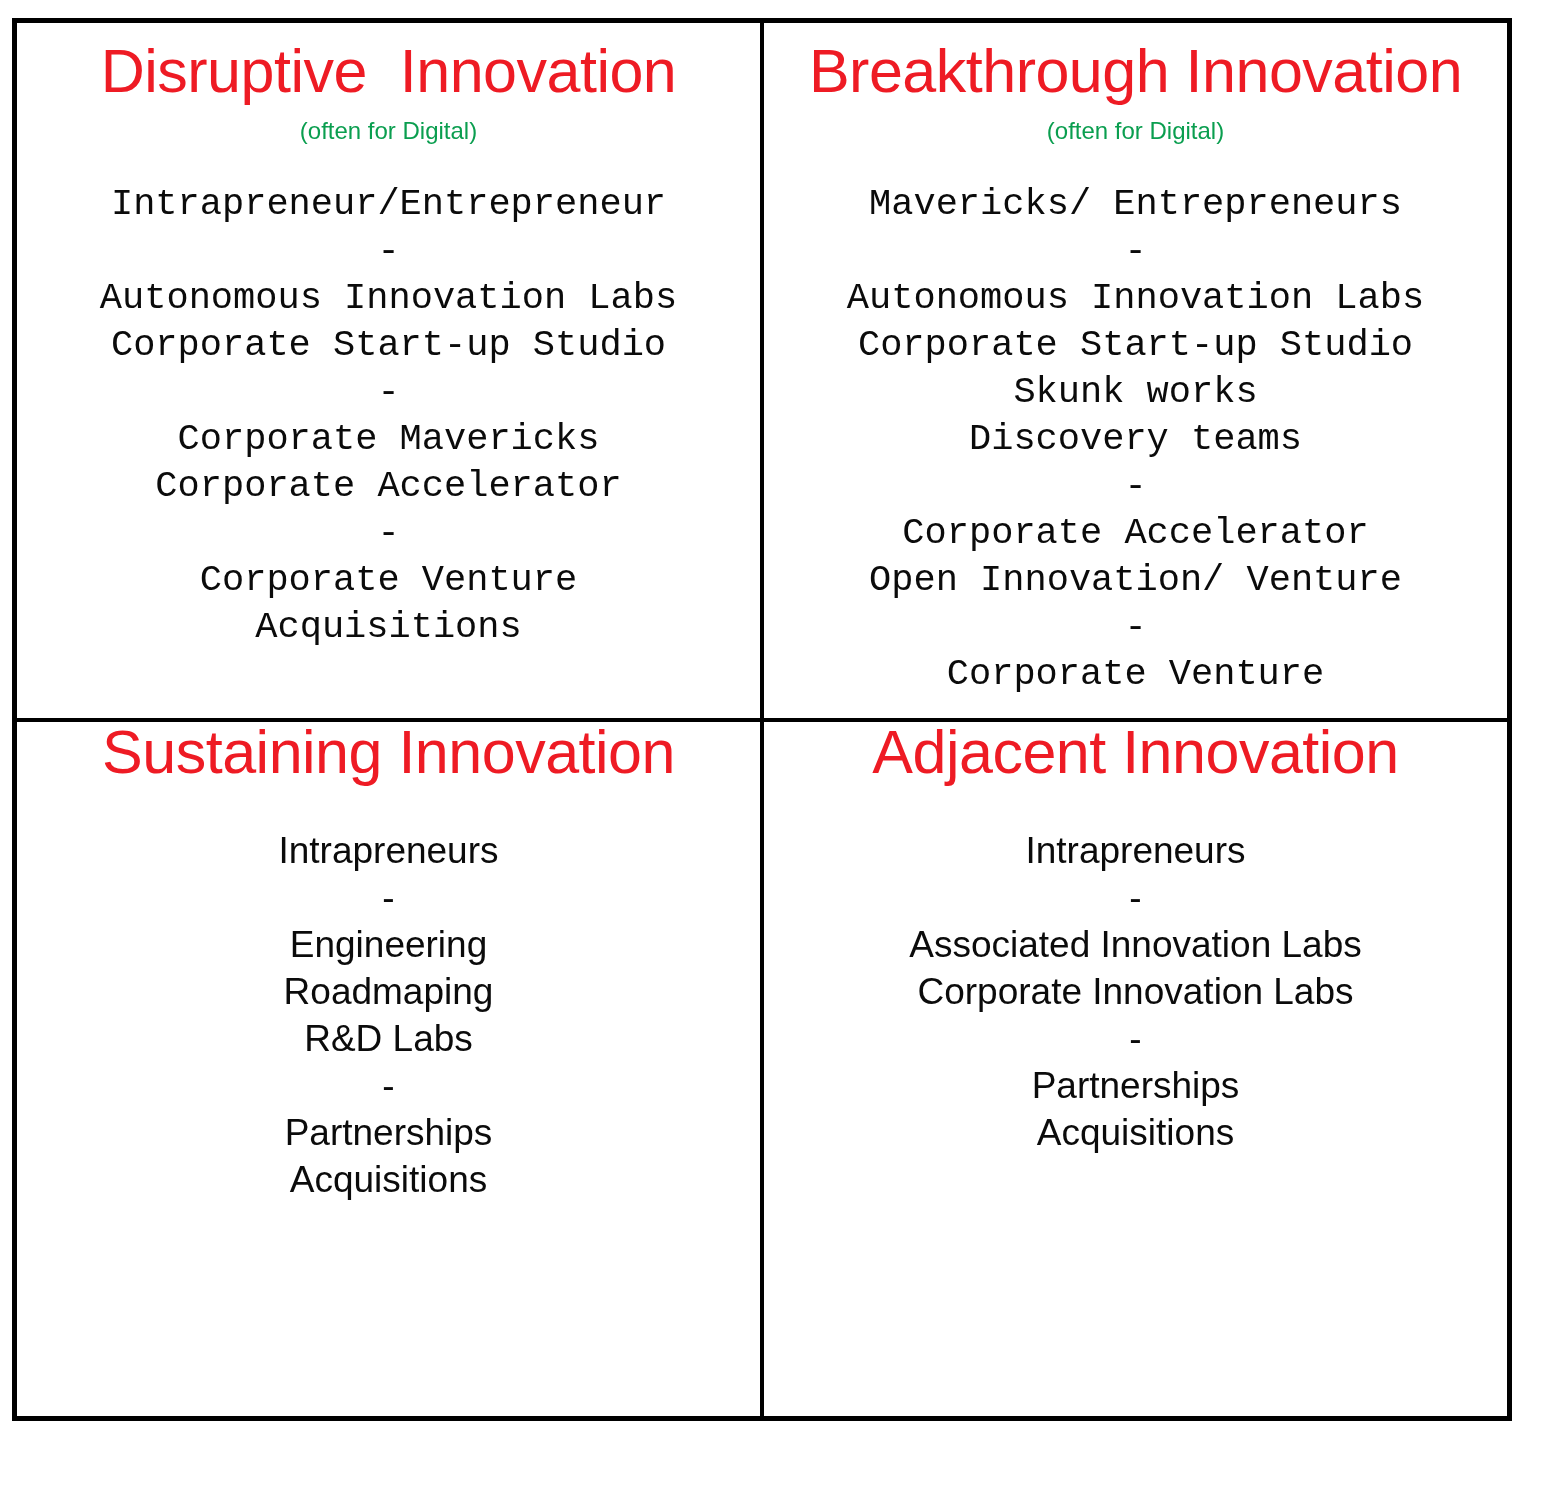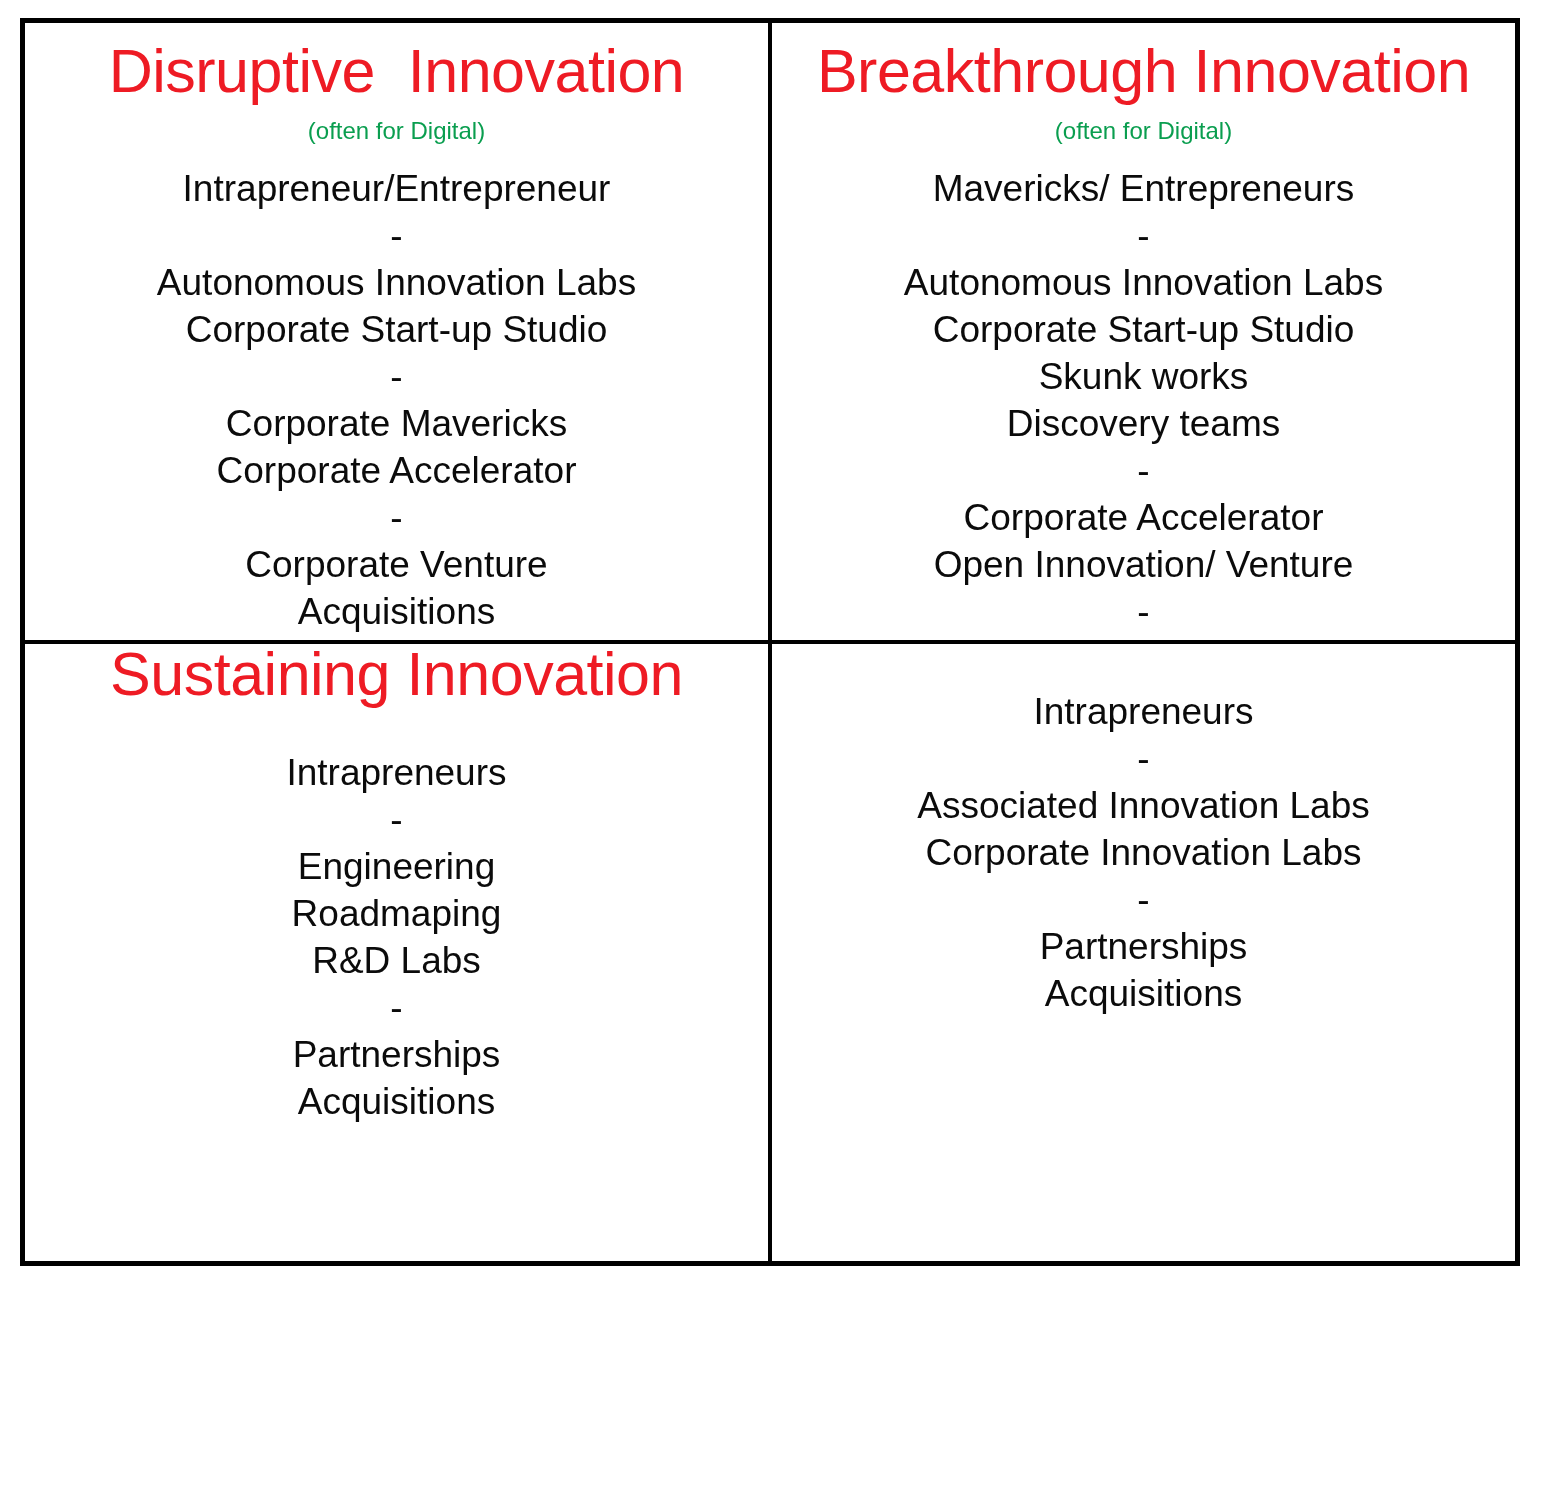--- a/index.html
+++ b/index.html
@@ -9,24 +9,24 @@
   }
   body {
     width: 1546px;
     height: 1500px;
     font-family: "Liberation Sans", sans-serif;
     -webkit-font-smoothing: antialiased;
   }
 
   #matrix {
     position: absolute;
-    left: 20px;
+    left: 12px;
     top: 18px;
     width: 1500px;
-    height: 1248px;
+    height: 1403px;
     box-sizing: border-box;
     border: 5px solid #000000;
     display: grid;
     grid-template-columns: 1fr 1fr;
     grid-template-rows: 1fr 1fr;
     background: #ffffff;
   }
 
   .quadrant {
     box-sizing: border-box;
@@ -62,21 +62,21 @@
     font-weight: 400;
   }
 
   .q-body {
     text-align: center;
     color: #0b0b0b;
     font-size: 37px;
     line-height: 47px;
     font-weight: 400;
   }
-  .q-tl .q-body, .q-tr .q-body { margin-top: 22px; }
+  .q-tl .q-body, .q-tr .q-body { margin-top: 38px; font-family: Liberation Mono, monospace; }
   .q-bl .q-body, .q-br .q-body { margin-top: 44px; }
 
   .q-body .line { white-space: pre; }
   .q-body .sep  { white-space: pre; }
 </style>
 </head>
 <body>
 
 <div id="matrix">
 
@@ -123,20 +123,21 @@
       <div class="line">Engineering</div>
       <div class="line">Roadmaping</div>
       <div class="line">R&amp;D Labs</div>
       <div class="sep">-</div>
       <div class="line">Partnerships</div>
       <div class="line">Acquisitions</div>
     </div>
   </div>
 
   <div class="quadrant q-br">
+    <div class="q-title bottom">Adjacent Innovation</div>
     <div class="q-body">
       <div class="line">Intrapreneurs</div>
       <div class="sep">-</div>
       <div class="line">Associated Innovation Labs</div>
       <div class="line">Corporate Innovation Labs</div>
       <div class="sep">-</div>
       <div class="line">Partnerships</div>
       <div class="line">Acquisitions</div>
     </div>
   </div>

